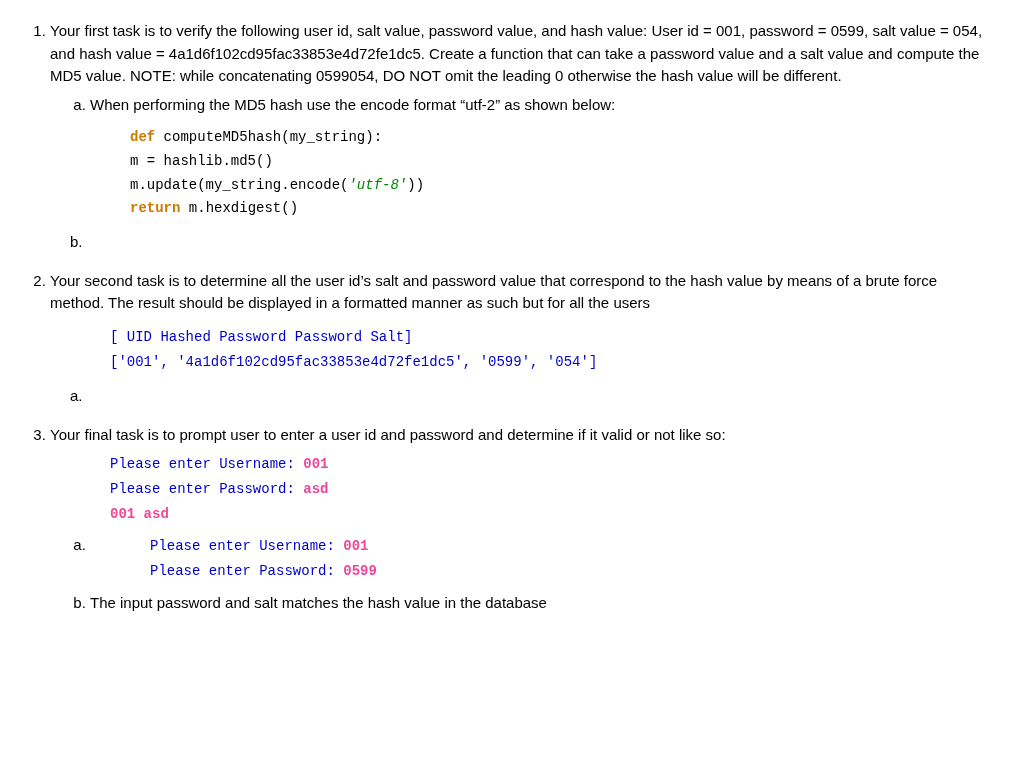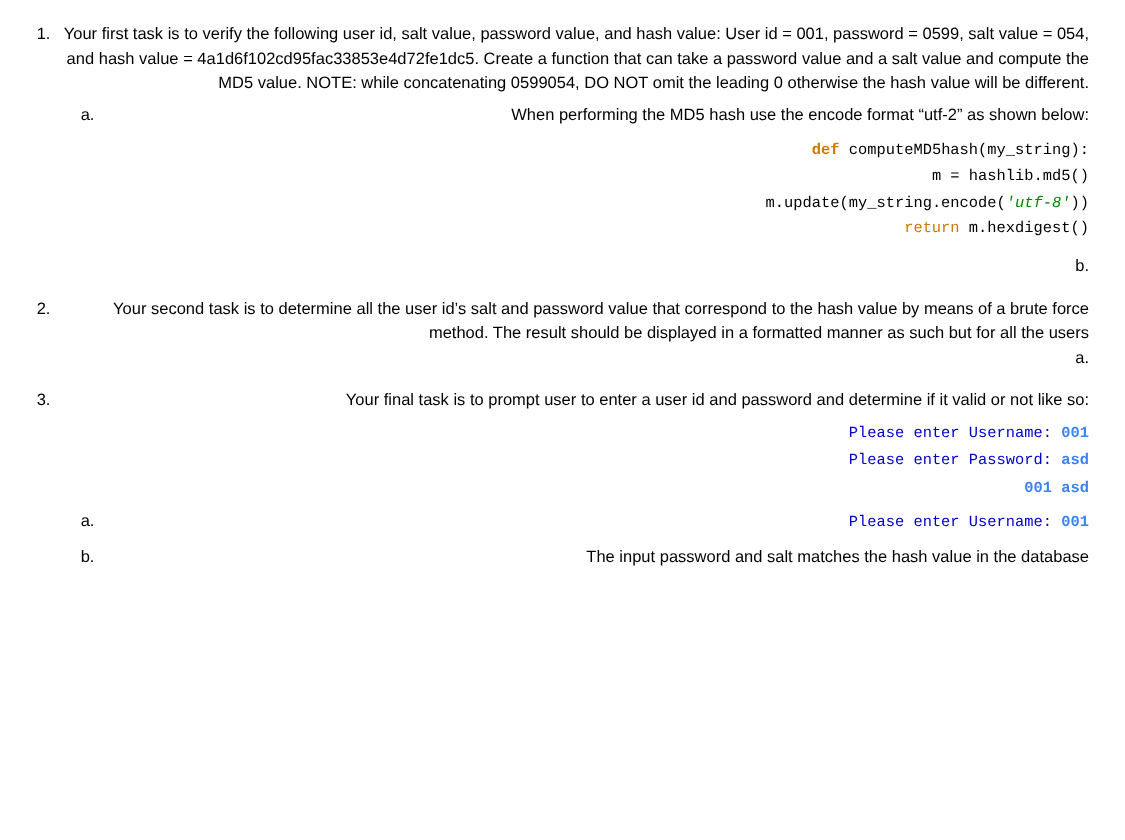--- a/index.html
+++ b/index.html
@@ -12,21 +12,20 @@
       background: #ffffff;
       font-family: Arial, sans-serif;
       font-size: 15px;
       color: #000000;
       padding: 20px 30px;
       line-height: 1.5;
     }
 
     .content-wrapper {
       max-width: 960px;
-      text-align: right;
     }
 
     ol {
       padding-left: 20px;
     }
 
     ol > li {
       margin-bottom: 16px;
     }
 
@@ -47,21 +46,21 @@
       line-height: 1.7;
     }
 
     .kw-def {
       color: #cc7a00;
       font-weight: bold;
     }
 
     .kw-return {
       color: #cc7a00;
-      font-weight: normal;
+      font-weight: bold;
     }
 
     .kw-string {
       color: #008800;
       font-style: italic;
     }
 
     .table-block {
       font-family: 'Courier New', Courier, monospace;
       font-size: 14px;
@@ -72,21 +71,21 @@
 
     .output-block {
       font-family: 'Courier New', Courier, monospace;
       font-size: 14px;
       margin: 6px 0 6px 60px;
       line-height: 1.8;
       color: #0000cc;
     }
 
     .output-value {
-      color: #3b82f6;
+      color: #ec4899;
       font-weight: bold;
     }
 
     .sub-label {
       margin-left: 20px;
     }
   </style>
 </head>
 <body>
 
@@ -112,20 +111,24 @@
           </div>
         </li>
         <li style="list-style: none; margin-left: -20px;">
           <span>b.</span>
         </li>
       </ol>
     </li>
 
     <li>
       <span>Your second task is to determine all the user id’s salt and password value that correspond to the hash value by means of a brute force method. The result should be displayed in a formatted manner as such but for all the users</span>
+      <div class="table-block">
+        <div>[ UID                    Hashed Password               Password  Salt]</div>
+        <div>['001', '4a1d6f102cd95fac33853e4d72fe1dc5', '0599', '054']</div>
+      </div>
       <div class="sub-label">a.</div>
     </li>
 
     <li>
       <span>Your final task is to prompt user to enter a user id and password and determine if it valid or not like so:</span>
       <div class="output-block">
         <div>
           <span>Please enter Username: </span><span class="output-value">001</span>
         </div>
         <div>
@@ -135,20 +138,23 @@
           <span class="output-value">001 asd</span>
         </div>
       </div>
 
       <ol class="sub-list">
         <li>
           <div class="output-block">
             <div>
               <span>Please enter Username: </span><span class="output-value">001</span>
             </div>
+            <div>
+              <span>Please enter Password: </span><span class="output-value">0599</span>
+            </div>
           </div>
         </li>
         <li>
           <span>The input password and salt matches the hash value in the database</span>
         </li>
       </ol>
     </li>
 
   </ol>
 </div>

